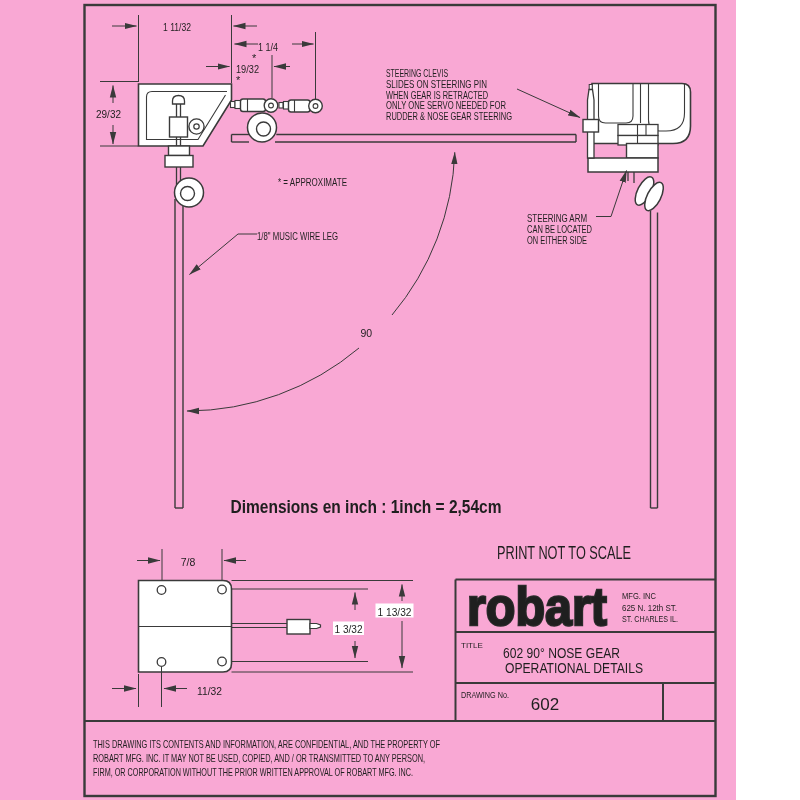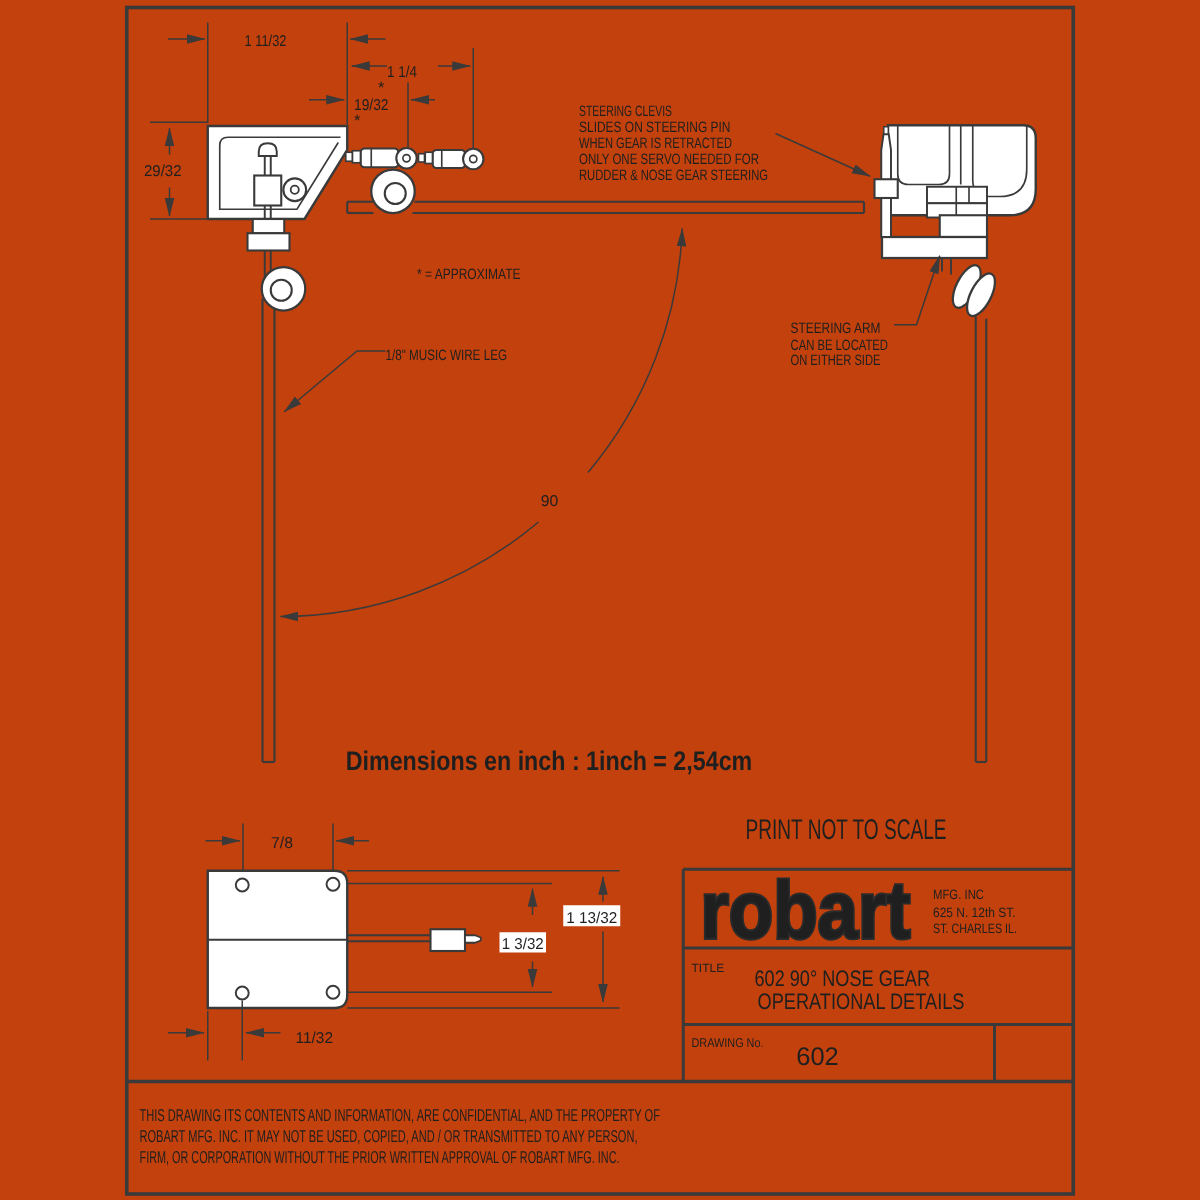--- a/index.html
+++ b/index.html
@@ -1,16 +1,16 @@
 <!DOCTYPE html>
 <html><head>
 <meta charset="utf-8">
 <style>
   html,body{margin:0;padding:0;background:#fff;}
-  #stage{position:relative;width:800px;height:800px;background:#c2410c;overflow:hidden;}
+  #stage{position:relative;width:736px;height:800px;background:#f9a8d4;overflow:hidden;}
   svg{position:absolute;left:0;top:0;}
   svg text{font-family:"Liberation Sans","DejaVu Sans",sans-serif;fill:#1f1f1f;}
   .ln{stroke:#3a3a3a;fill:none;}
   .dim{stroke:#3a3a3a;stroke-width:1;fill:none;}
   .part{stroke:#3a3a3a;fill:#ffffff;}
   .note{font-size:10px;}
   .dimtxt{font-size:10.5px;}
 </style>
 </head>
 <body>

